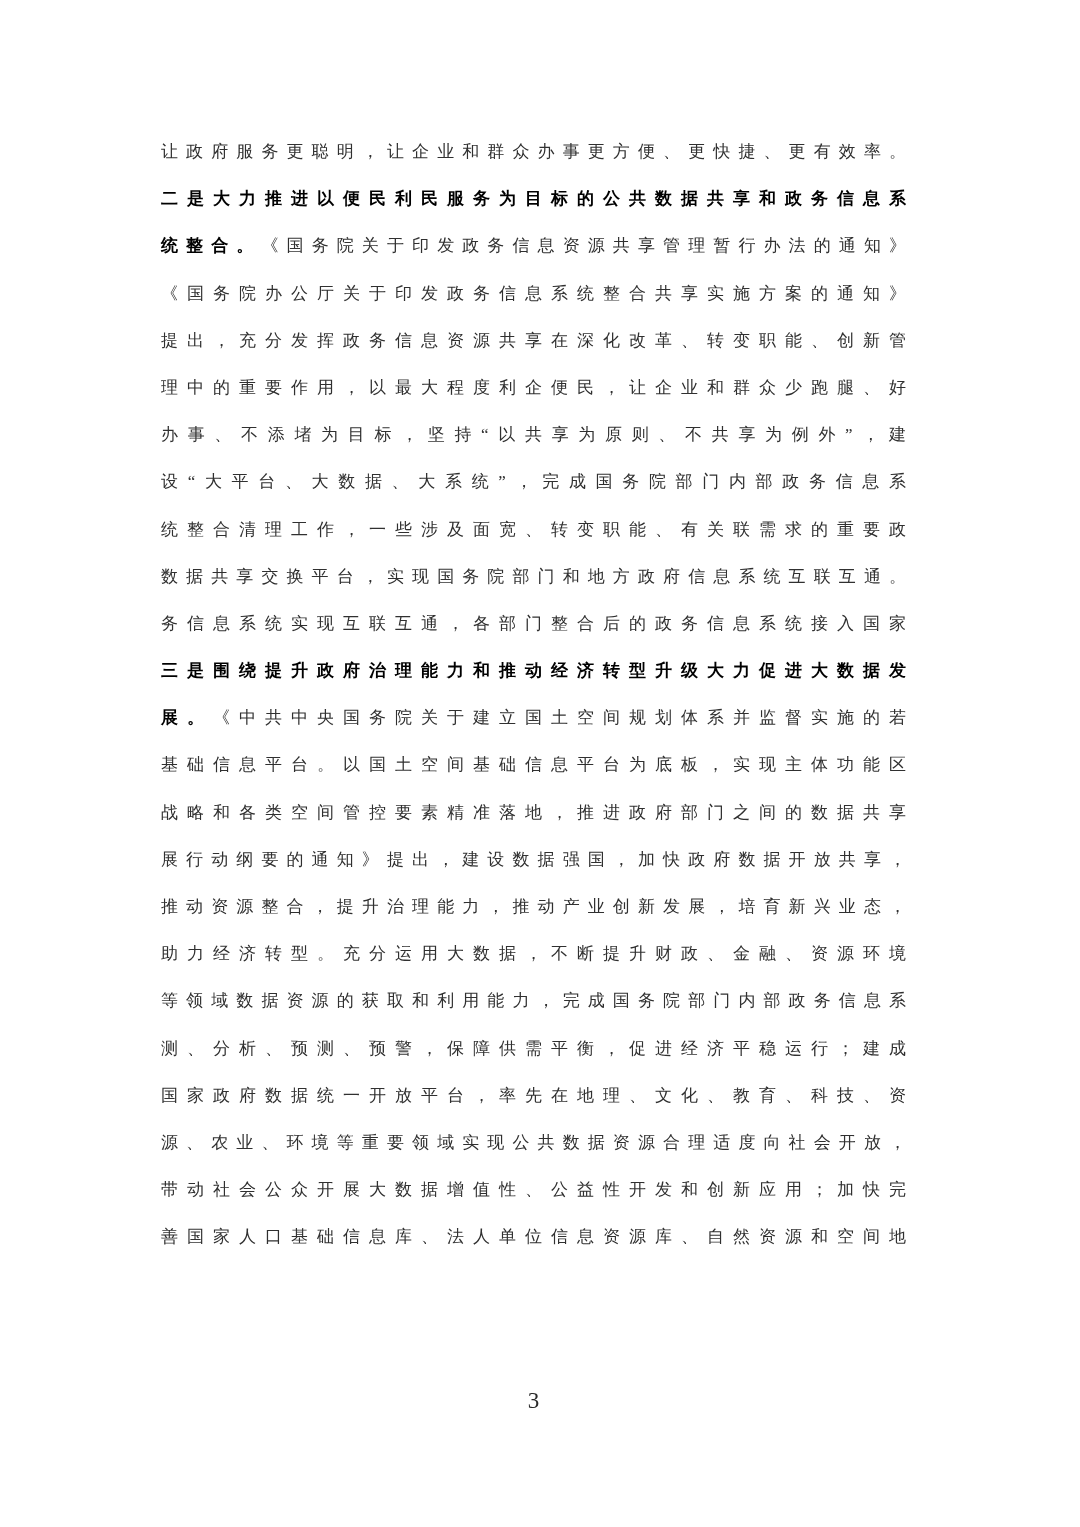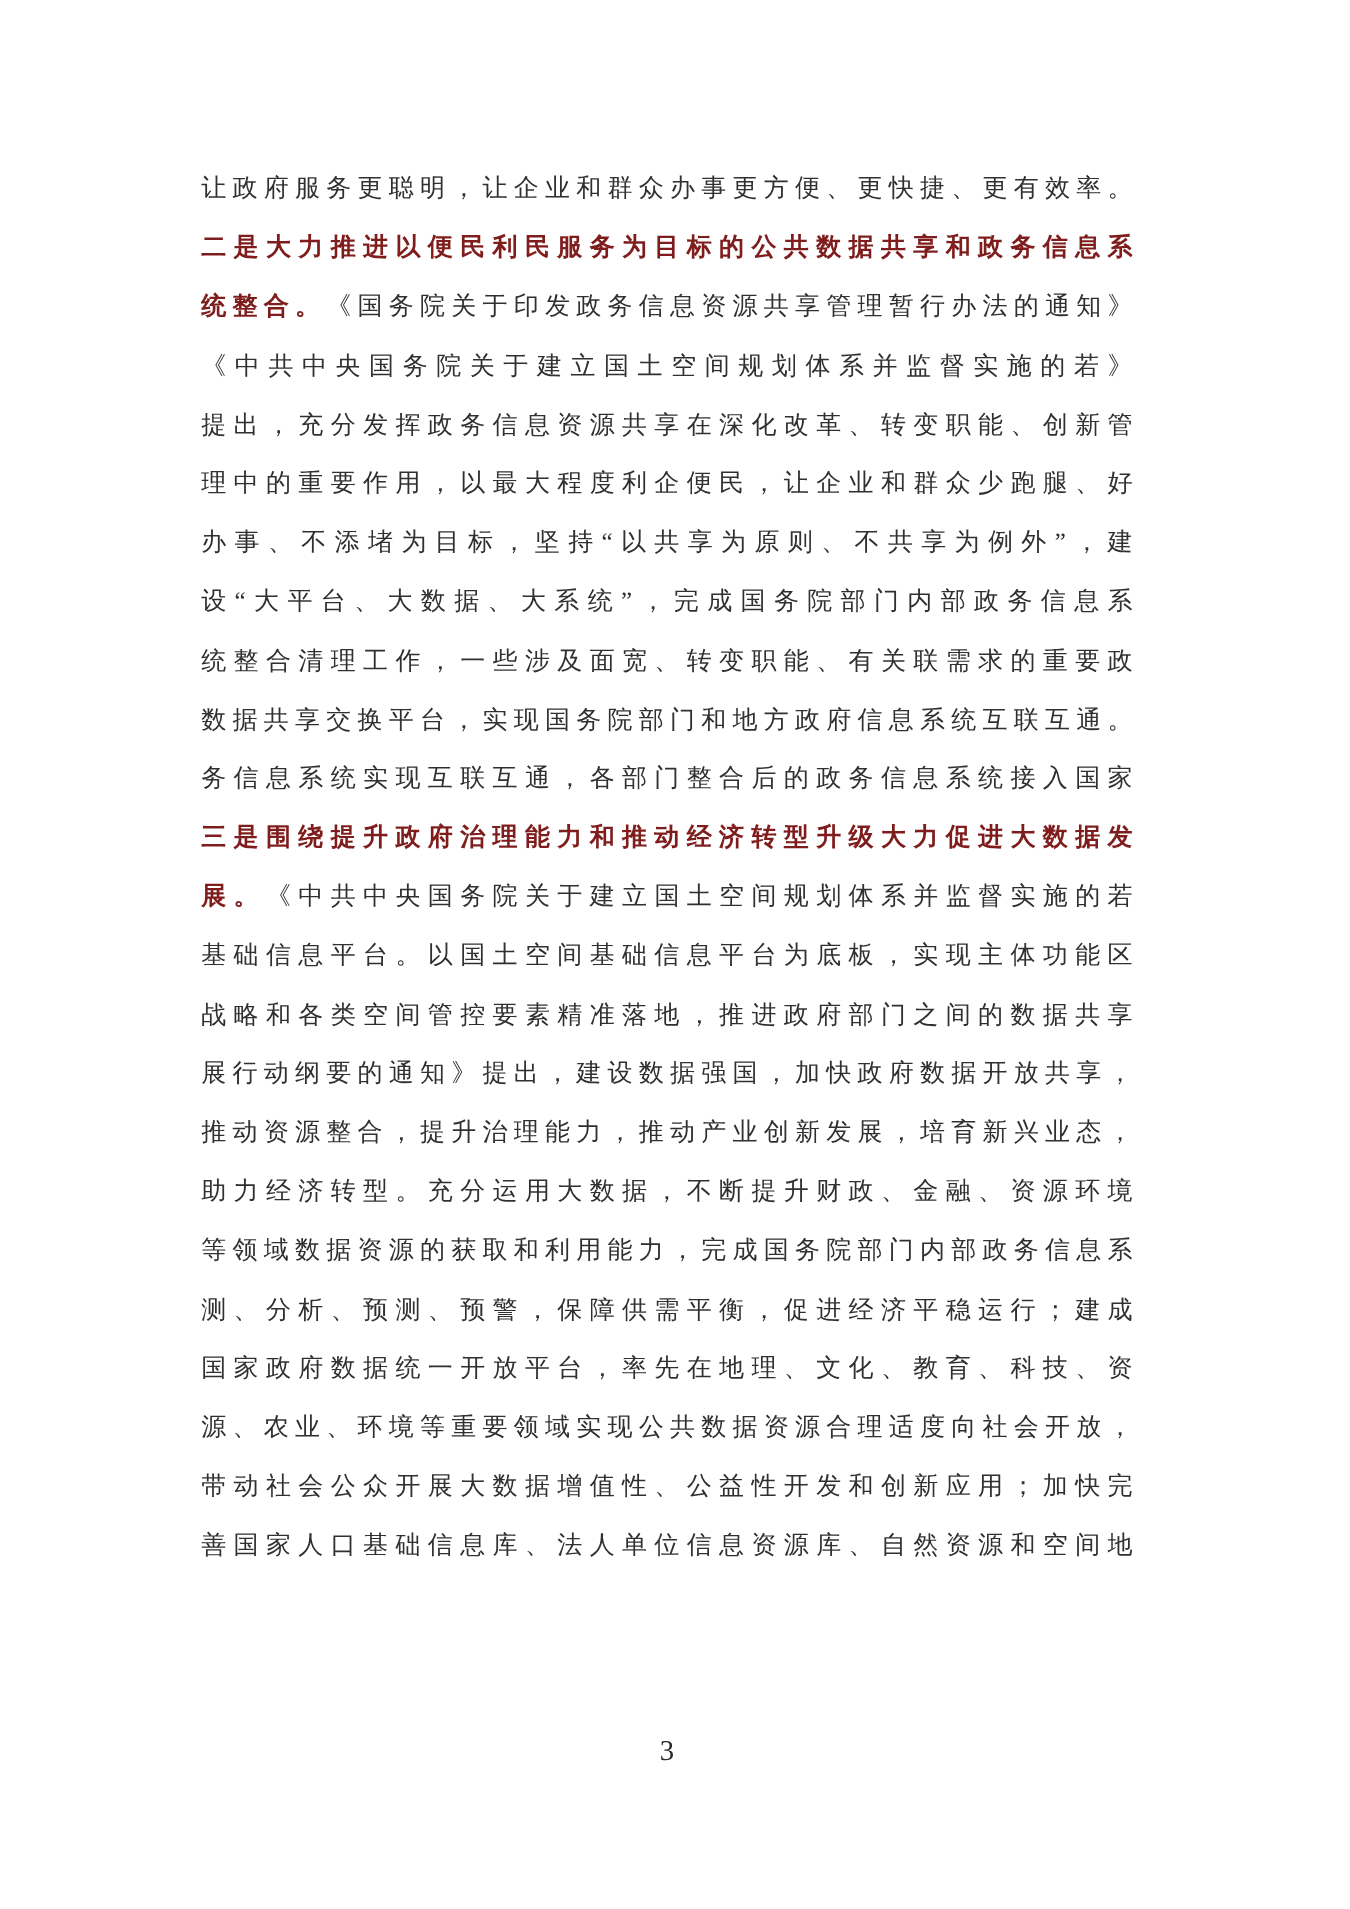--- a/index.html
+++ b/index.html
@@ -22,51 +22,51 @@
   }
   .text-block {
     position: absolute;
     left: 161px;
     top: 128px;
     width: 745px;
   }
   .line {
     height: 47.2px;
     line-height: 47.2px;
-    font-size: 20px;
+    font-size: 17px;
     text-align: justify;
     text-align-last: justify;
     text-justify: inter-character;
     white-space: nowrap;
     color: #303030;
     font-family: Liberation Serif, serif;
   }
   .line span.bold {
     font-weight: 700;
-    color: #7f1d1d;
+    color: #000000;
   }
   .page-number {
     position: absolute;
     left: 161px;
     top: 1388px;
     width: 745px;
     text-align: center;
     font-size: 23px;
     color: #2a2a2a;
   }
 </style>
 </head>
 <body>
 
 <div class="page">
   <div class="text-block">
       <div class="line"><span>让政府服务更聪明，让企业和群众办事更方便、更快捷、更有效率。</span></div>
       <div class="line"><span class="bold">二是大力推进以便民利民服务为目标的公共数据共享和政务信息系</span></div>
       <div class="line"><span class="bold">统整合。</span><span>《国务院关于印发政务信息资源共享管理暂行办法的通知》</span></div>
-      <div class="line"><span>《中共中央国务院关于建立国土空间规划体系并监督实施的若》</span></div>
+      <div class="line"><span>《国务院办公厅关于印发政务信息系统整合共享实施方案的通知》</span></div>
       <div class="line"><span>提出，充分发挥政务信息资源共享在深化改革、转变职能、创新管</span></div>
       <div class="line"><span>理中的重要作用，以最大程度利企便民，让企业和群众少跑腿、好</span></div>
       <div class="line"><span>办事、不添堵为目标，坚持“以共享为原则、不共享为例外”，建</span></div>
       <div class="line"><span>设“大平台、大数据、大系统”，完成国务院部门内部政务信息系</span></div>
       <div class="line"><span>统整合清理工作，一些涉及面宽、转变职能、有关联需求的重要政</span></div>
       <div class="line"><span>数据共享交换平台，实现国务院部门和地方政府信息系统互联互通。</span></div>
       <div class="line"><span>务信息系统实现互联互通，各部门整合后的政务信息系统接入国家</span></div>
       <div class="line"><span class="bold">三是围绕提升政府治理能力和推动经济转型升级大力促进大数据发</span></div>
       <div class="line"><span class="bold">展。</span><span>《中共中央国务院关于建立国土空间规划体系并监督实施的若</span></div>
       <div class="line"><span>基础信息平台。以国土空间基础信息平台为底板，实现主体功能区</span></div>

